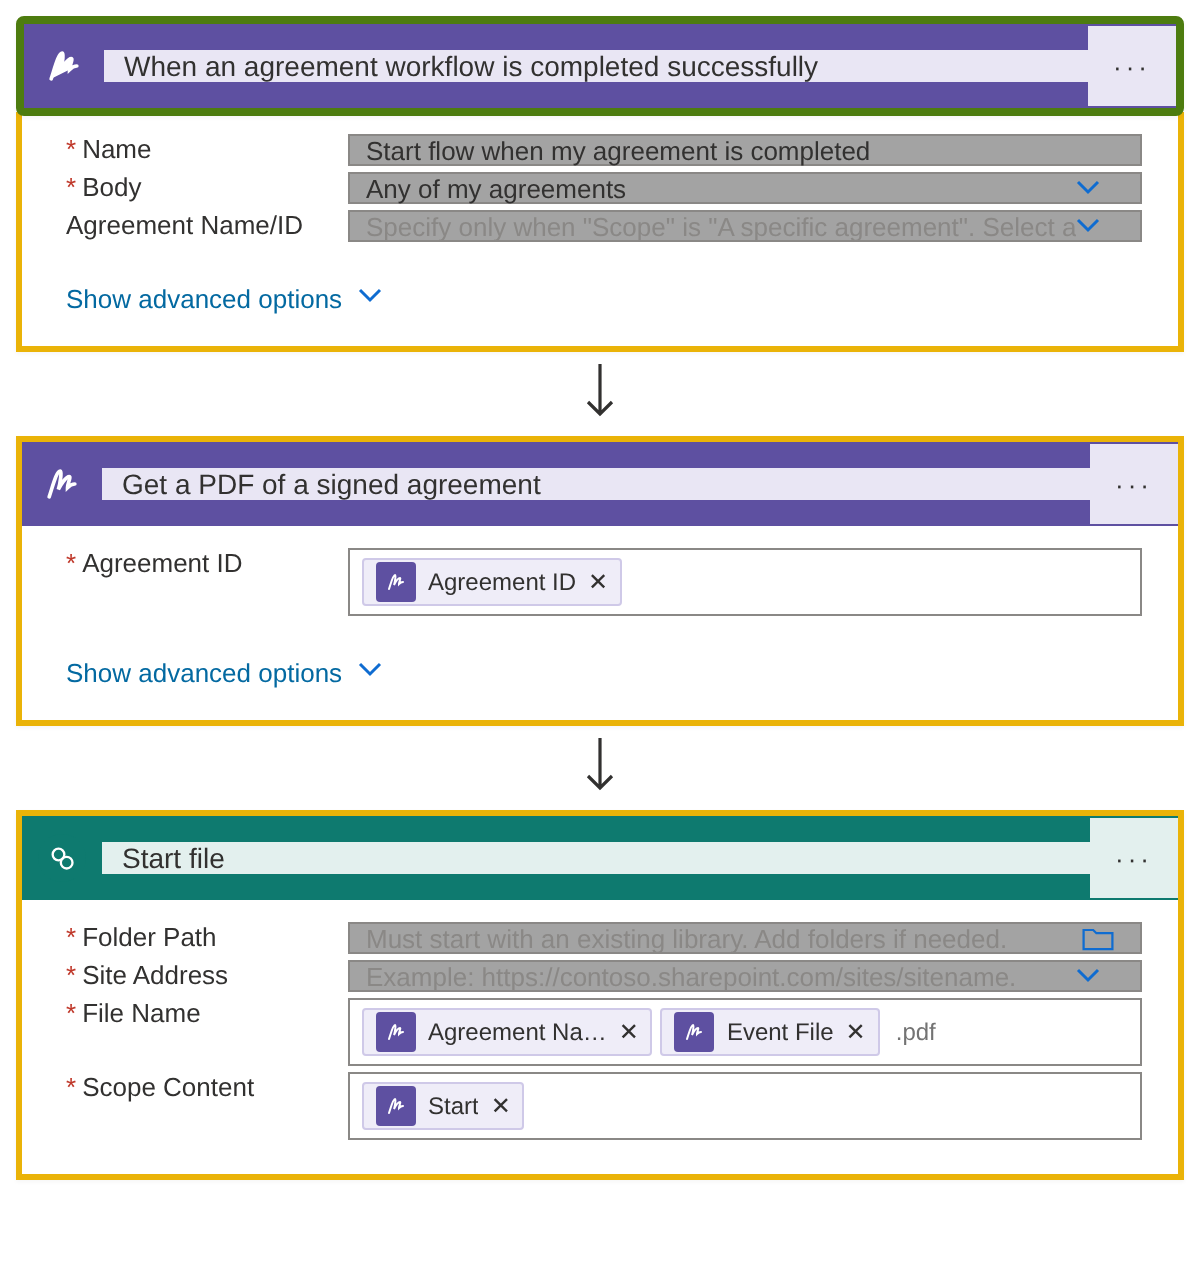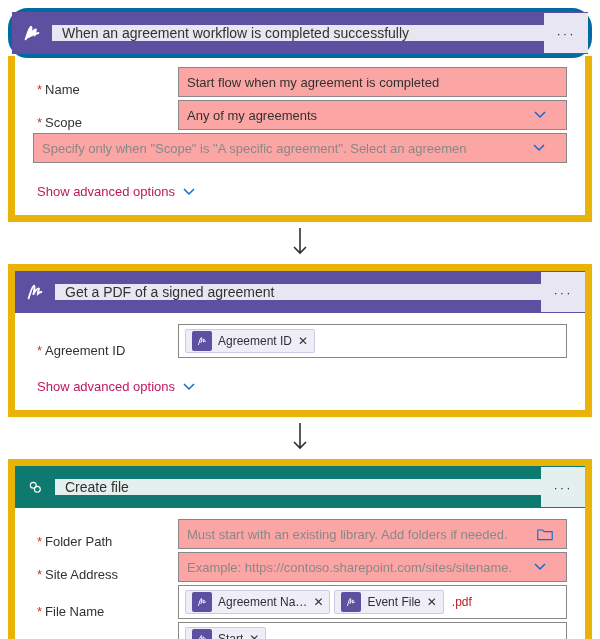--- a/index.html
+++ b/index.html
@@ -1,46 +1,46 @@
 <!DOCTYPE html>
 <html><head>
 <meta charset="utf-8">
 <style>
 *{box-sizing:border-box;margin:0;padding:0;font-family:"Segoe UI",Arial,sans-serif}
 body{background:#fff;padding:8px;width:600px;font-size:13px;color:#323130}
-.card{border:7px solid #eab308;background:#fff;box-shadow:0 1px 2px rgba(0,0,0,.04)}
-.hl{position:relative;border:4px solid #0369a1;border-radius:20px;margin-bottom:-2px;z-index:2}
+.card{border:3px solid #eab308;background:#fff;box-shadow:0 1px 2px rgba(0,0,0,.04)}
+.hl{position:relative;border:4px solid #4d7c0f;border-radius:4px;margin-bottom:-2px;z-index:2}
 .hdr{display:flex;align-items:center;height:42px;color:#fff}
 .hdr-sign{background:#5e50a1}
 .hdr-sp{background:#0e7a6f}
 .hdr .icon-box{width:40px;height:40px;display:flex;align-items:center;justify-content:center}
 .hdr .title{flex:1;padding:0 10px;font-size:14px;color:#323130}
 .hdr-sign .title,.hdr-sp .title{background:#e9e6f4}
 .hdr-sp .title{background:#e3f0ee}
 .hdr .menu{width:44px;height:40px;display:flex;align-items:center;justify-content:center;letter-spacing:2px;color:#323130;cursor:pointer}
 .hdr-sign .menu{background:#e9e6f4}
 .hdr-sp .menu{background:#e3f0ee}
 .body{padding:8px 18px 14px 18px}
-.row{display:flex;align-items:flex-end;margin:3px 0}
+.row{display:flex;align-items:flex-start;margin:3px 0}
 .lbl{width:145px;padding-left:4px;font-size:13px;color:#323130}
 .req::before{content:"*";color:#c0392b;margin-right:3px}
-.field{flex:1;border:1px solid #8a8886;height:30px;display:flex;align-items:center;padding:0 8px;background:#fca5a5;position:relative}
+.field{flex:1;border:1px solid #8a8886;height:16px;display:flex;align-items:center;padding:0 8px;background:#a3a3a3;position:relative}
 .field input{border:none;outline:none;width:100%;font-size:13px;color:#323130;background:transparent}
 .field input::placeholder{color:#8a8886}
 .field .drop{width:26px;text-align:right;color:#0f6cd1;cursor:pointer;font-size:13px}
 .field .folder{width:22px;text-align:right;color:#0f6cd1;cursor:pointer}
-.adv{color:#be185d;font-size:13px;padding:6px 0 2px 4px;display:flex;align-items:center;cursor:pointer}
+.adv{color:#0369a1;font-size:13px;padding:6px 0 2px 4px;display:flex;align-items:flex-start;cursor:pointer}
 .adv .chev{margin-left:8px;color:#0f6cd1}
 .arrow-wrap{display:flex;justify-content:center;padding:6px 0}
 .token{display:inline-flex;align-items:center;background:#efedf8;border:1px solid #cfc9e8;border-radius:2px;height:24px;padding:0 6px;margin:2px 4px 2px 0}
 .token .ticon{width:20px;height:20px;background:#5e50a1;display:flex;align-items:center;justify-content:center;margin-right:6px;border-radius:2px}
 .token .tlabel{font-size:12px;color:#323130;max-width:110px;overflow:hidden;text-overflow:ellipsis;white-space:nowrap}
 .token .tx{margin-left:6px;color:#323130;cursor:pointer;font-size:12px}
 .tokens-field{flex:1;border:1px solid #8a8886;min-height:30px;display:flex;align-items:center;flex-wrap:wrap;padding:2px 6px;background:#fff}
-.suffix{font-size:12px;color:#b91c1c;margin-left:4px}
+.suffix{font-size:12px;color:#737373;margin-left:4px}
 .sp-icon{width:24px;height:24px;background:#0e7a6f;border-radius:50%;display:flex;align-items:center;justify-content:center}
 .gap{height:12px}
 svg{display:block}
 </style>
 </head>
 <body>
 
 <div class="card hl">
   <div class="hdr hdr-sign">
     <div class="icon-box">
@@ -55,31 +55,32 @@
 
 <div class="card" style="border-top:none">
   <div class="body">
     <div class="row">
       <div class="lbl req">Name</div>
       <div class="field">
         <input value="Start flow when my agreement is completed" style="">
       </div>
     </div>
     <div class="row">
-      <div class="lbl req">Scope</div>
+      <div class="lbl req">Body</div>
       <div class="field">
         <input readonly="" value="Any of my agreements" style="">
         <span class="drop">
           <svg width="12" height="12" viewBox="0 0 12 12">
               <path d="M1 3l5 5 5-5" stroke="#0f6cd1" stroke-width="1.5" fill="none"></path>
             </svg>
         </span>
       </div>
     </div>
     <div class="row">
+      <div class="lbl">Agreement Name/ID</div>
       <div class="field">
         <input placeholder="Specify only when &quot;Scope&quot; is &quot;A specific agreement&quot;. Select an agreemen" style="">
         <span class="drop">
           <svg width="12" height="12" viewBox="0 0 12 12">
               <path d="M1 3l5 5 5-5" stroke="#0f6cd1" stroke-width="1.5" fill="none"></path>
             </svg>
         </span>
       </div>
     </div>
     <div class="gap"></div>
@@ -146,21 +147,21 @@
 <div class="card">
   <div class="hdr hdr-sp">
     <div class="icon-box">
       <div class="sp-icon">
           <svg width="14" height="14" viewBox="0 0 24 24">
             <circle cx="9" cy="9" r="5" fill="none" stroke="#fff" stroke-width="2"></circle>
             <circle cx="16" cy="16" r="5" fill="none" stroke="#fff" stroke-width="2"></circle>
           </svg>
         </div>
     </div>
-    <div class="title">Create file</div>
+    <div class="title">Start file</div>
     <div class="menu">···</div>
   </div>
   <div class="body">
     <div class="row">
       <div class="lbl req">Folder Path</div>
       <div class="field">
         <input placeholder="Must start with an existing library. Add folders if needed." style="">
         <span class="folder">
           <svg width="16" height="14" viewBox="0 0 20 16">
               <path d="M1 3h6l2 2h10v10H1z" fill="none" stroke="#0f6cd1" stroke-width="1.4"></path>

